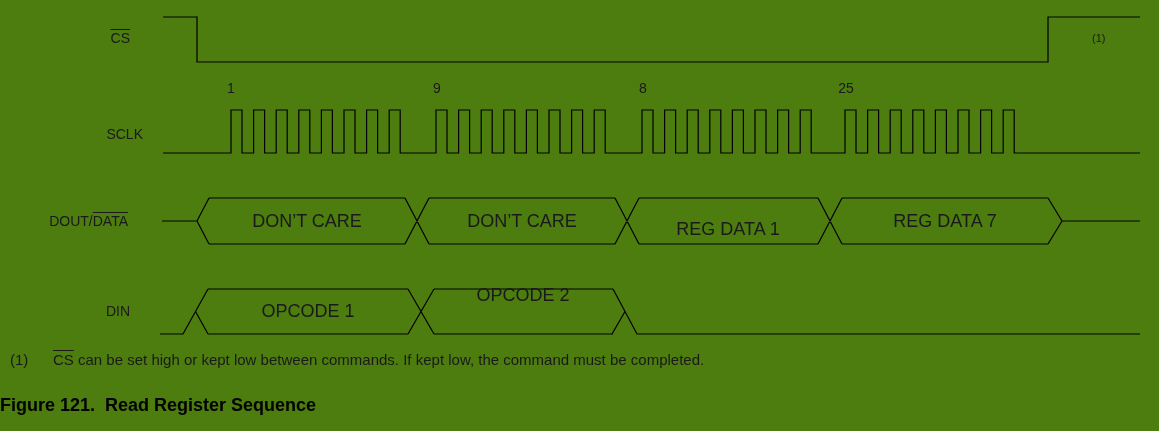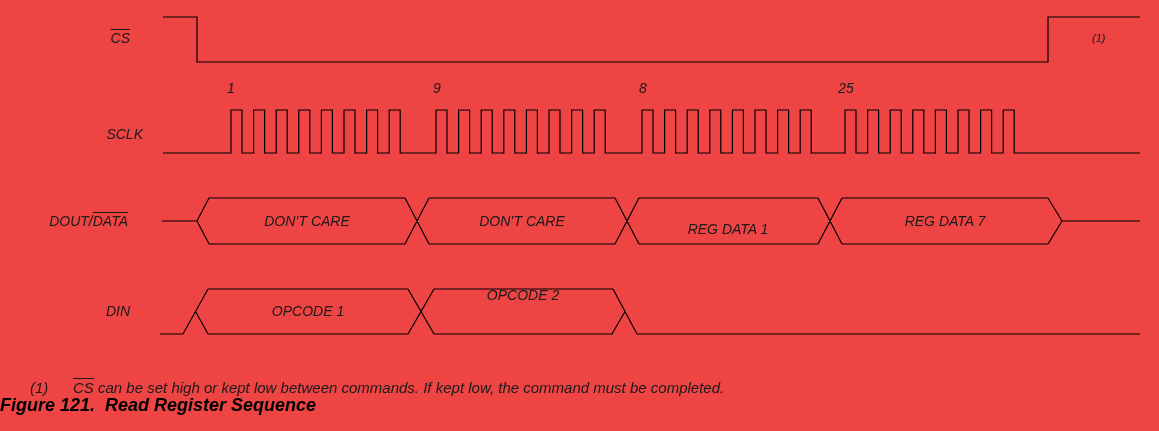--- a/index.html
+++ b/index.html
@@ -1,58 +1,56 @@
 <!DOCTYPE html>
 <html><head>
 <meta charset="utf-8">
 <style>
   html,body{margin:0;padding:0;background:#ffffff;}
   .figure{
     position:relative;
     width:1159px;height:431px;
-    background:#ef4444;
+    background:#4d7c0f;
     font-family:"Liberation Sans", sans-serif;
     color:#1a1a1a;
     overflow:hidden;
-    font-style:italic;
   }
   #wave{position:absolute;left:0;top:0;}
   #wave path{fill:none;stroke:#000000;stroke-width:1.2;stroke-linejoin:miter;}
   .sig{
     position:absolute;
     font-size:14px;line-height:18px;
     white-space:nowrap;
     color:#1a1a1a;
   }
   .num{
     position:absolute;
     font-size:14px;line-height:16px;
     transform:translateX(-50%);
     color:#1a1a1a;
   }
   .buslbl{
     position:absolute;
-    font-size:14px;line-height:18px;
+    font-size:18px;line-height:18px;
     transform:translateX(-50%);
     white-space:nowrap;
     color:#1a1a1a;
   }
   .ann{
     position:absolute;
     font-size:11px;line-height:13px;
     color:#1a1a1a;
   }
   .ov{text-decoration:overline;text-decoration-thickness:1px;}
   .footnote{
     position:absolute;
-    left:30px;top:350px;width:1130px;
+    left:10px;top:350px;width:1130px;
     font-size:15px;line-height:20px;
     white-space:nowrap;
     color:#1a1a1a;
-    margin-top:28px;
   }
   .fmark{display:inline-block;width:43px;}
   .title{
     position:absolute;
     left:0;top:393px;width:1105px;
     text-align:left;
     font-size:18px;line-height:24px;
     font-weight:bold;
     color:#000000;
     white-space:pre;

